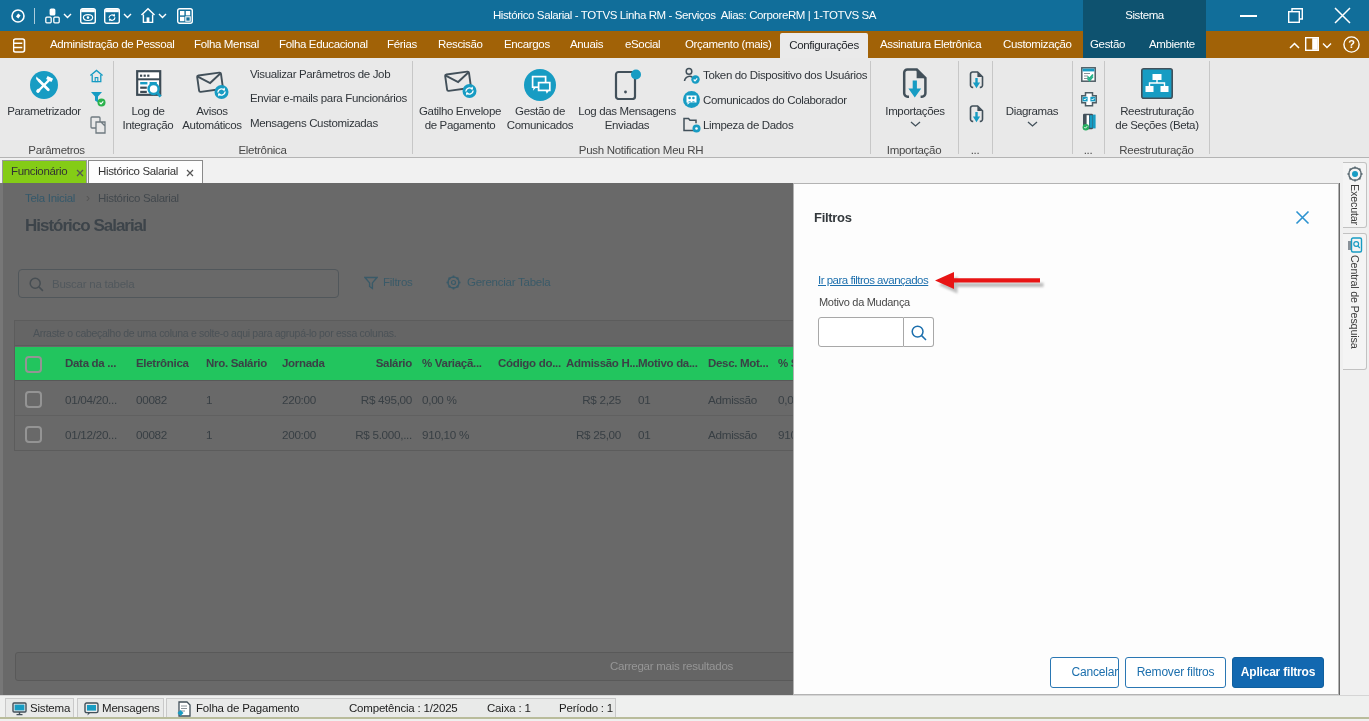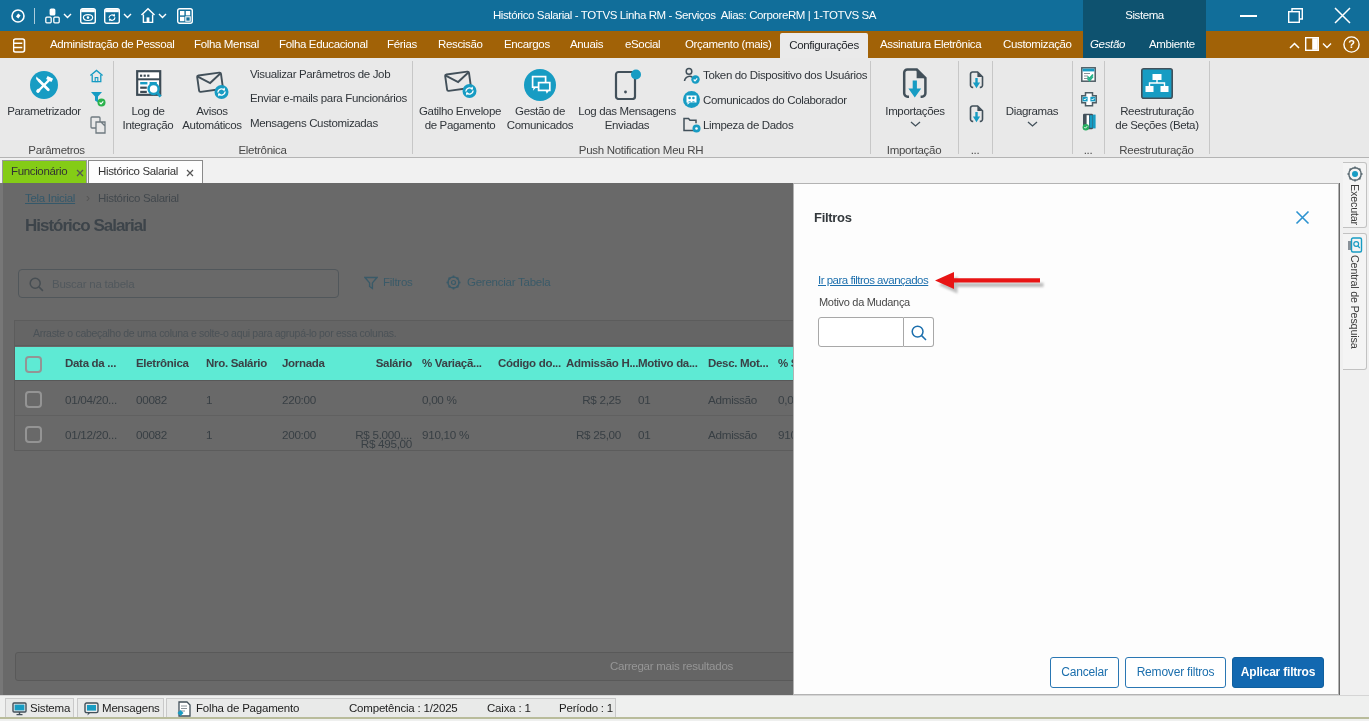--- a/index.html
+++ b/index.html
@@ -120,21 +120,21 @@
   <div class="menuitem" style="left:194px;">Folha Mensal</div>
   <div class="menuitem" style="left:279px;">Folha Educacional</div>
   <div class="menuitem" style="left:387px;">Férias</div>
   <div class="menuitem" style="left:438px;">Rescisão</div>
   <div class="menuitem" style="left:504px;">Encargos</div>
   <div class="menuitem" style="left:570px;">Anuais</div>
   <div class="menuitem" style="left:625px;">eSocial</div>
   <div class="menuitem" style="left:685px;">Orçamento (mais)</div>
   <div class="menuitem" style="left:880px;">Assinatura Eletrônica</div>
   <div class="menuitem" style="left:1003px;">Customização</div>
-  <div class="menuitem" style="left:1090px;font-style:italic;">Gestão</div>
+  <div class="menuitem" style="left:1090px;">Gestão</div>
   <div class="menuitem" style="left:1149px;">Ambiente</div>
   <svg class="abs" style="left:1289px;top:11px;" width="11" height="7" viewBox="0 0 11 7">
       <path d="M1 6 L5.5 1.5 L10 6" fill="none" stroke="#fff" stroke-width="1.5"></path>
     </svg>
   <svg class="abs" style="left:1305px;top:6px;" width="14" height="14" viewBox="0 0 14 14">
     <rect x="0.7" y="0.7" width="12.6" height="12.6" fill="none" stroke="#fff" stroke-width="1.4"></rect>
     <rect x="7.2" y="1.2" width="5.6" height="11.6" fill="#fff"></rect>
   </svg>
   <svg class="abs" style="left:1322px;top:11px;" width="10" height="7" viewBox="0 0 10 7">
       <path d="M1 1.5 L5 5.5 L9 1.5" fill="none" stroke="#fff" stroke-width="1.4"></path>
@@ -334,21 +334,21 @@
   <div class="doctab" style="left:88px;width:115px;background:#fdfdfd;border:1px solid #8a8a8a;border-bottom:none;height:23px;">
     <span style="position:absolute;left:9px;top:4px;">Histórico Salarial</span>
     <svg class="abs" style="left:97px;top:8px;" width="8" height="8" viewBox="0 0 8 8">
         <path d="M1 1 L7 7 M7 1 L1 7" stroke="#555" stroke-width="1.2"></path>
       </svg>
   </div>
 </div>
 
 <div id="content">
 
-  <div class="abs" style="left:22px;top:9px;font-size:11.5px;letter-spacing:-0.3px;color:#34586a;text-decoration:underline;">Tela Inicial</div>
+  <div class="abs" style="left:22px;top:9px;font-size:11.5px;letter-spacing:-0.3px;color:#34586a;">Tela Inicial</div>
   <div class="abs" style="left:83px;top:8px;font-size:12px;color:#555;">›</div>
   <div class="abs" style="left:95px;top:9px;font-size:11.5px;letter-spacing:-0.3px;color:#42484d;">Histórico Salarial</div>
 
   <div class="abs" style="left:22px;top:33px;font-size:17px;letter-spacing:-1px;color:#3d444a;font-weight:600;">Histórico Salarial</div>
 
   <div class="abs" style="left:15px;top:86px;width:321px;height:29px;border:1px solid #51575b;border-radius:4px;">
     <svg class="abs" style="left:10px;top:7px;" width="15" height="15" viewBox="0 0 15 15">
       <circle cx="6.2" cy="6.2" r="5" fill="none" stroke="#474e53" stroke-width="1.5"></circle>
       <path d="M9.9 9.9 l4 4" stroke="#474e53" stroke-width="1.5"></path>
     </svg>
@@ -365,41 +365,41 @@
     <g stroke="#3a5a68" stroke-width="1.6">
       <path d="M7.5 0.5 v2.4 M7.5 12.1 v2.4 M0.5 7.5 h2.4 M12.1 7.5 h2.4 M2.6 2.6 l1.7 1.7 M10.7 10.7 l1.7 1.7 M12.4 2.6 l-1.7 1.7 M4.3 10.7 l-1.7 1.7"></path>
     </g>
   </svg>
   <div class="abs" style="left:464px;top:93px;font-size:11.5px;letter-spacing:-0.25px;color:#3a5a68;">Gerenciar Tabela</div>
 
   <div class="abs" style="left:11px;top:137px;width:1314px;height:131px;border:1px solid #5c5c5c;">
     <div class="abs" style="left:0;top:0;width:100%;height:25px;background:#656565;border-bottom:1px solid #5c5c5c;">
       <div class="abs" style="left:18px;top:6px;font-size:10.5px;letter-spacing:-0.3px;color:#4b5257;">Arraste o cabeçalho de uma coluna e solte-o aqui para agrupá-lo por essa colunas.</div>
     </div>
-    <div class="abs" style="left:0;top:26px;width:100%;height:34px;background:#5eead4;border-bottom:1px solid #585858;font-weight:bold;font-size:11.5px;letter-spacing:-0.3px;color:#3a4146;">
+    <div class="abs" style="left:0;top:26px;width:100%;height:34px;background:#22c55e;border-bottom:1px solid #585858;font-weight:bold;font-size:11.5px;letter-spacing:-0.3px;color:#3a4146;">
       <div class="abs" style="left:10px;top:9px;width:17px;height:17px;border:2px solid #949494;border-radius:4px;"></div>
       <div class="abs" style="left:50px;top:10px;">Data da ...</div>
       <div class="abs" style="left:121px;top:10px;">Eletrônica</div>
       <div class="abs" style="left:191px;top:10px;">Nro. Salário</div>
       <div class="abs" style="left:267px;top:10px;">Jornada</div>
       <div class="abs" style="left:297px;top:10px;width:100px;text-align:right;">Salário</div>
       <div class="abs" style="left:407px;top:10px;">% Variaçã...</div>
       <div class="abs" style="left:483px;top:10px;">Código do...</div>
       <div class="abs" style="left:551px;top:10px;">Admissão H...</div>
       <div class="abs" style="left:623px;top:10px;">Motivo da...</div>
       <div class="abs" style="left:693px;top:10px;">Desc. Mot...</div>
       <div class="abs" style="left:763px;top:10px;">% S</div>
     </div>
     <div class="abs" style="left:0;top:61px;width:100%;height:34px;border-bottom:1px solid #606060;font-size:11.7px;letter-spacing:-0.3px;color:#383f44;">
       <div class="abs" style="left:10px;top:9px;width:17px;height:17px;border:2px solid #949494;border-radius:4px;"></div>
       <div class="abs" style="left:50px;top:11px;">01/04/20...</div>
       <div class="abs" style="left:121px;top:11px;">00082</div>
       <div class="abs" style="left:191px;top:11px;">1</div>
       <div class="abs" style="left:267px;top:11px;">220:00</div>
-      <div class="abs" style="left:297px;top:11px;width:100px;text-align:right;margin-top:44px;">R$ 495,00</div>
+      <div class="abs" style="left:297px;top:11px;width:100px;text-align:right;">R$ 495,00</div>
       <div class="abs" style="left:407px;top:11px;">0,00 %</div>
       <div class="abs" style="left:506px;top:11px;width:100px;text-align:right;">R$ 2,25</div>
       <div class="abs" style="left:623px;top:11px;">01</div>
       <div class="abs" style="left:693px;top:11px;">Admissão</div>
       <div class="abs" style="left:763px;top:11px;">0,0</div>
     </div>
     <div class="abs" style="left:0;top:96px;width:100%;height:34px;font-size:11.7px;letter-spacing:-0.3px;color:#383f44;">
       <div class="abs" style="left:10px;top:9px;width:17px;height:17px;border:2px solid #949494;border-radius:4px;"></div>
       <div class="abs" style="left:50px;top:11px;">01/12/20...</div>
       <div class="abs" style="left:121px;top:11px;">00082</div>
@@ -436,21 +436,21 @@
   </svg>
   <div class="abs" style="left:25px;top:112px;font-size:11px;letter-spacing:-0.3px;color:#484848;">Motivo da Mudança</div>
   <div class="abs" style="left:24px;top:133px;width:86px;height:30px;border:1px solid #a8a8a8;border-radius:3px 0 0 3px;background:#fff;"></div>
   <div class="abs" style="left:110px;top:133px;width:30px;height:30px;border:1px solid #a8a8a8;border-left:none;border-radius:0 3px 3px 0;background:#fff;">
     <svg class="abs" style="left:7px;top:7px;" width="16" height="16" viewBox="0 0 16 16">
       <circle cx="6.6" cy="6.6" r="5.4" fill="none" stroke="#1c6fad" stroke-width="1.5"></circle>
       <path d="M10.6 10.6 l4.4 4.4" stroke="#1c6fad" stroke-width="1.5"></path>
     </svg>
   </div>
 
-  <div class="abs" style="left:256px;top:473px;width:69px;height:31px;border:1px solid #2a77b3;border-radius:3px;background:#fff;text-align:center;line-height:29px;font-size:12px;letter-spacing:-0.2px;color:#1c6fad;">Cancelar</div>
+  <div class="abs" style="left:256px;top:473px;width:69px;height:31px;border:1px solid #2a77b3;border-radius:3px;background:#fff;text-align:right;line-height:29px;font-size:12px;letter-spacing:-0.2px;color:#1c6fad;">Cancelar</div>
   <div class="abs" style="left:331px;top:473px;width:101px;height:31px;border:1px solid #2a77b3;border-radius:3px;background:#fff;text-align:center;line-height:29px;font-size:12px;letter-spacing:-0.2px;color:#1c6fad;">Remover filtros</div>
   <div class="abs" style="left:438px;top:473px;width:92px;height:31px;border:1px solid #0f5f9e;border-radius:3px;background:#1268b0;text-align:center;line-height:29px;font-size:12px;letter-spacing:-0.2px;font-weight:bold;color:#fff;">Aplicar filtros</div>
 </div>
 
 <div id="sidebar">
   <div class="sidetab" style="top:4px;height:66px;">
     <svg style="display:block;margin:3px auto 0 auto;" width="16" height="16" viewBox="0 0 16 16">
       <circle cx="8" cy="8" r="6.2" fill="none" stroke="#5a6a72" stroke-width="1.4"></circle>
       <g stroke="#5a6a72" stroke-width="1.6">
           <path d="M8 0.4 v2 M8 13.6 v2 M0.4 8 h2 M13.6 8 h2 M2.6 2.6 l1.4 1.4 M12 12 l1.4 1.4 M13.4 2.6 L12 4 M4 12 l-1.4 1.4"></path>

